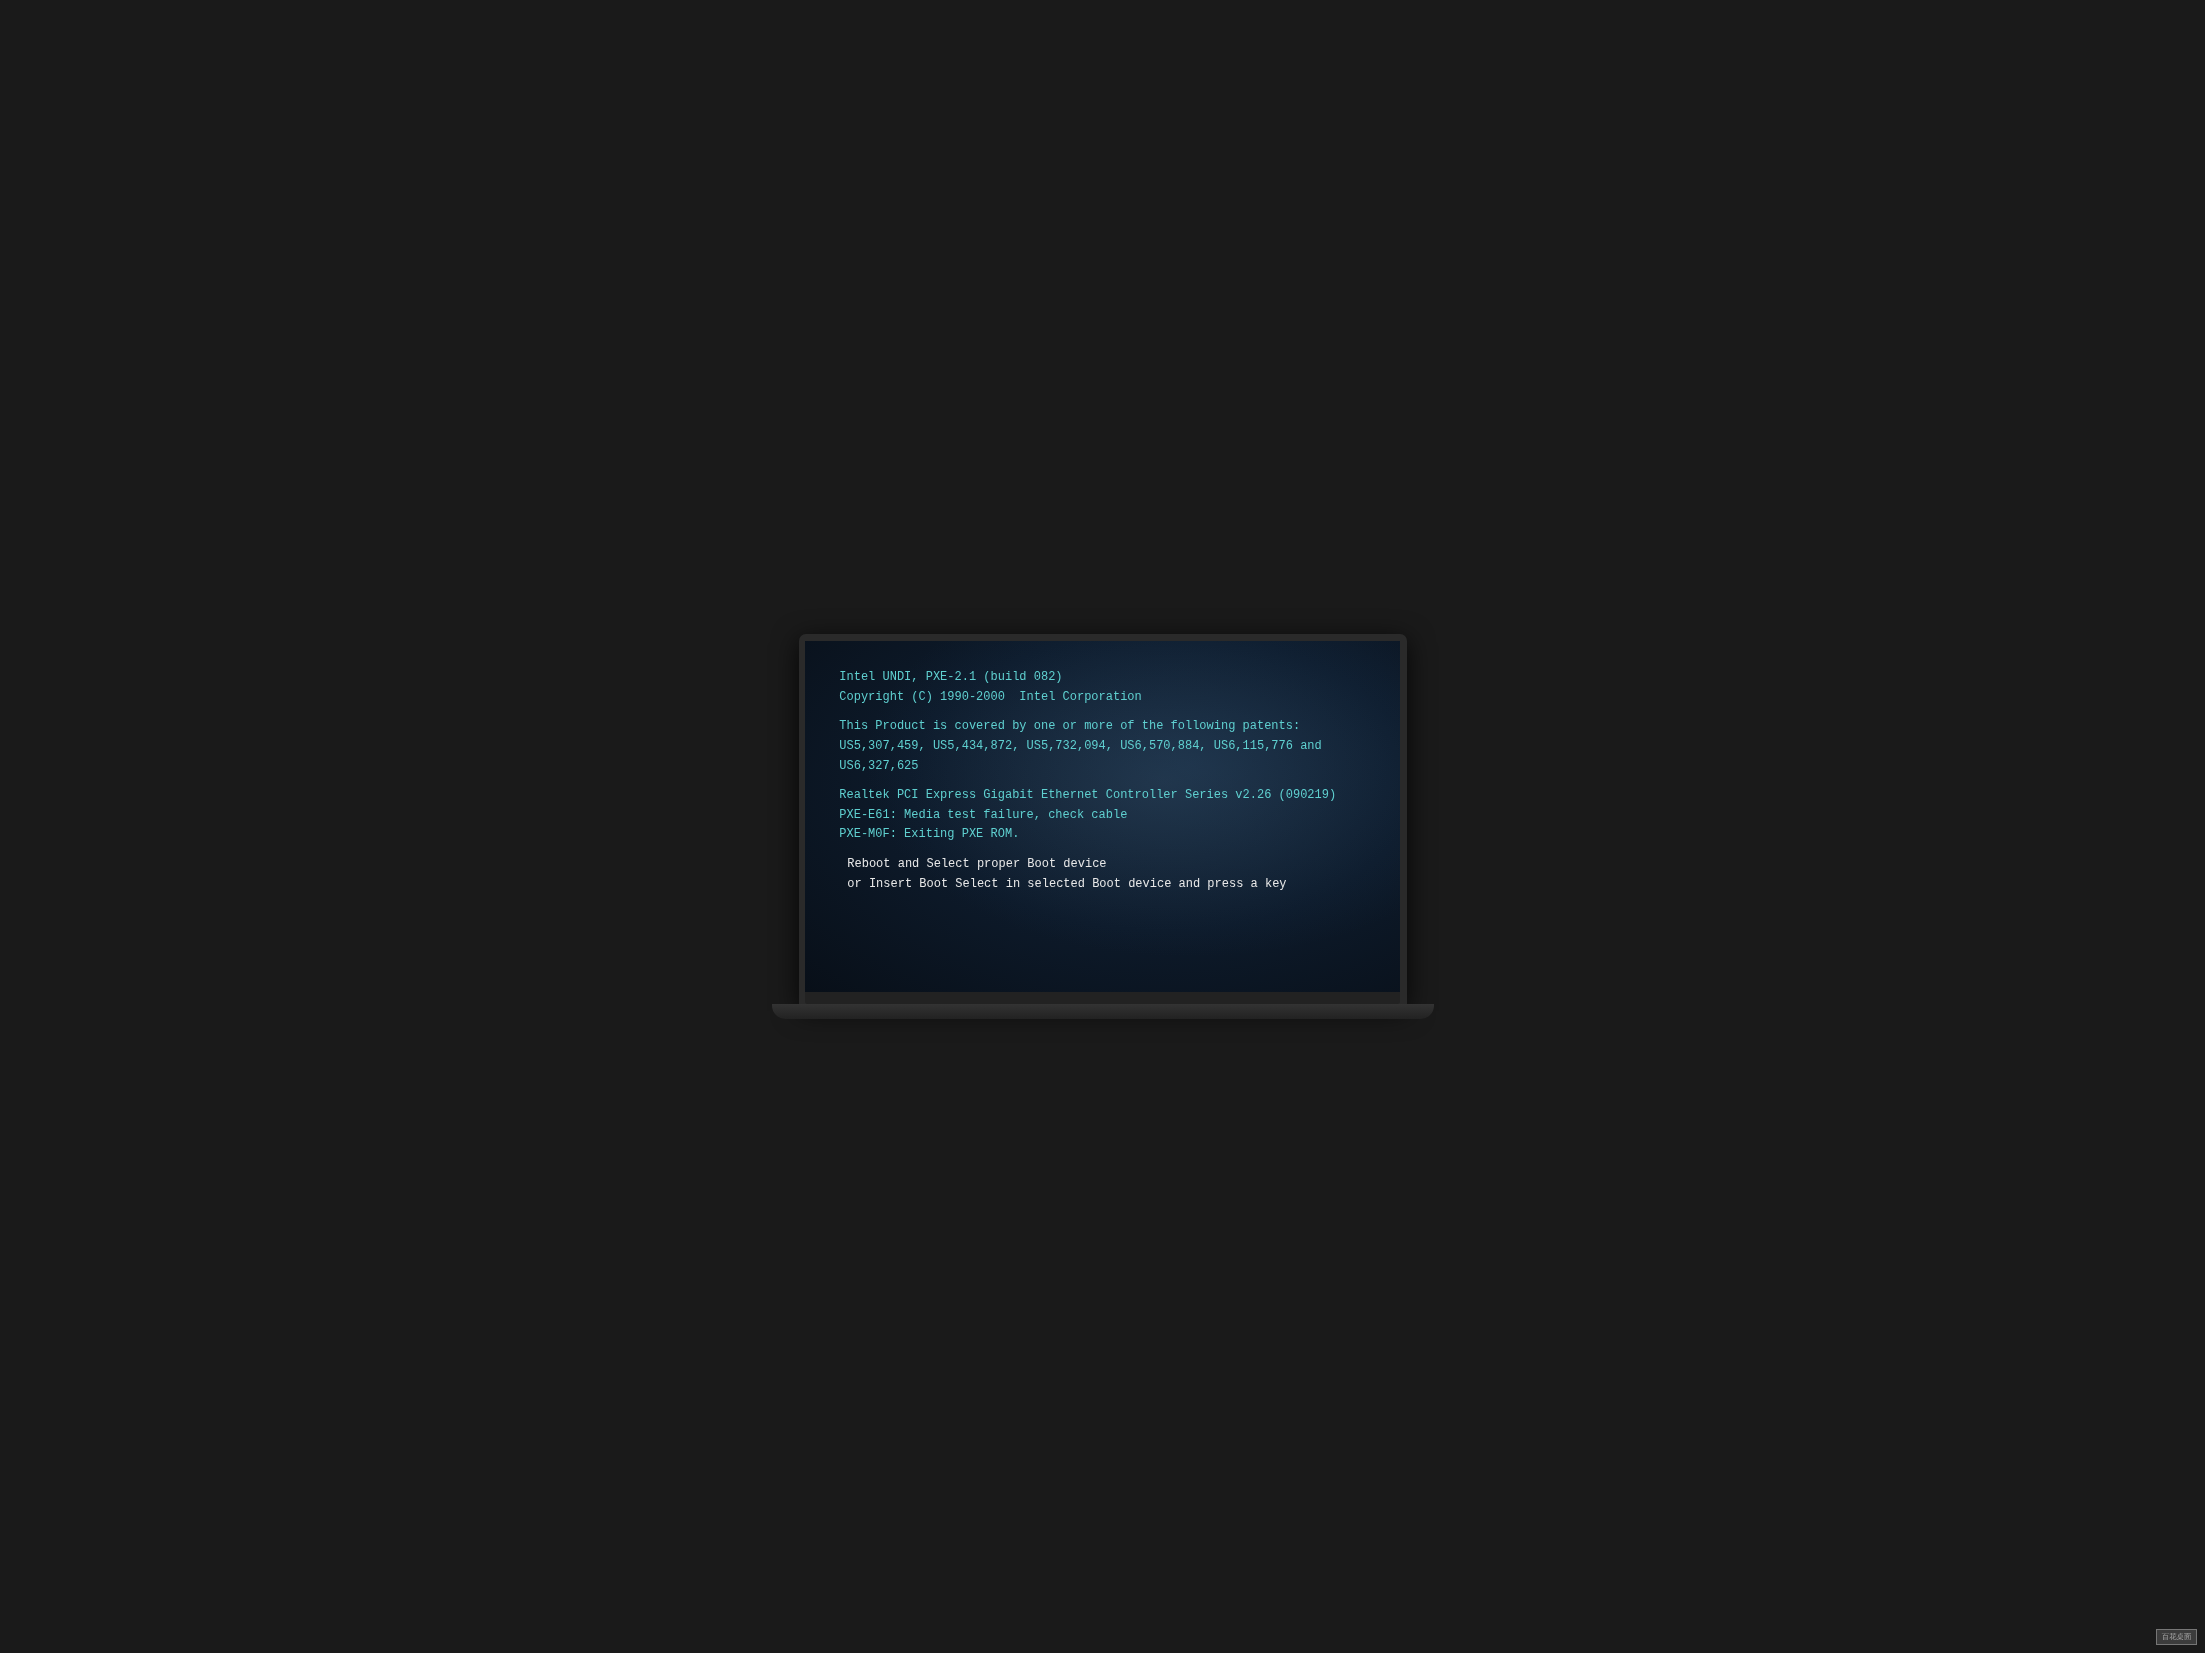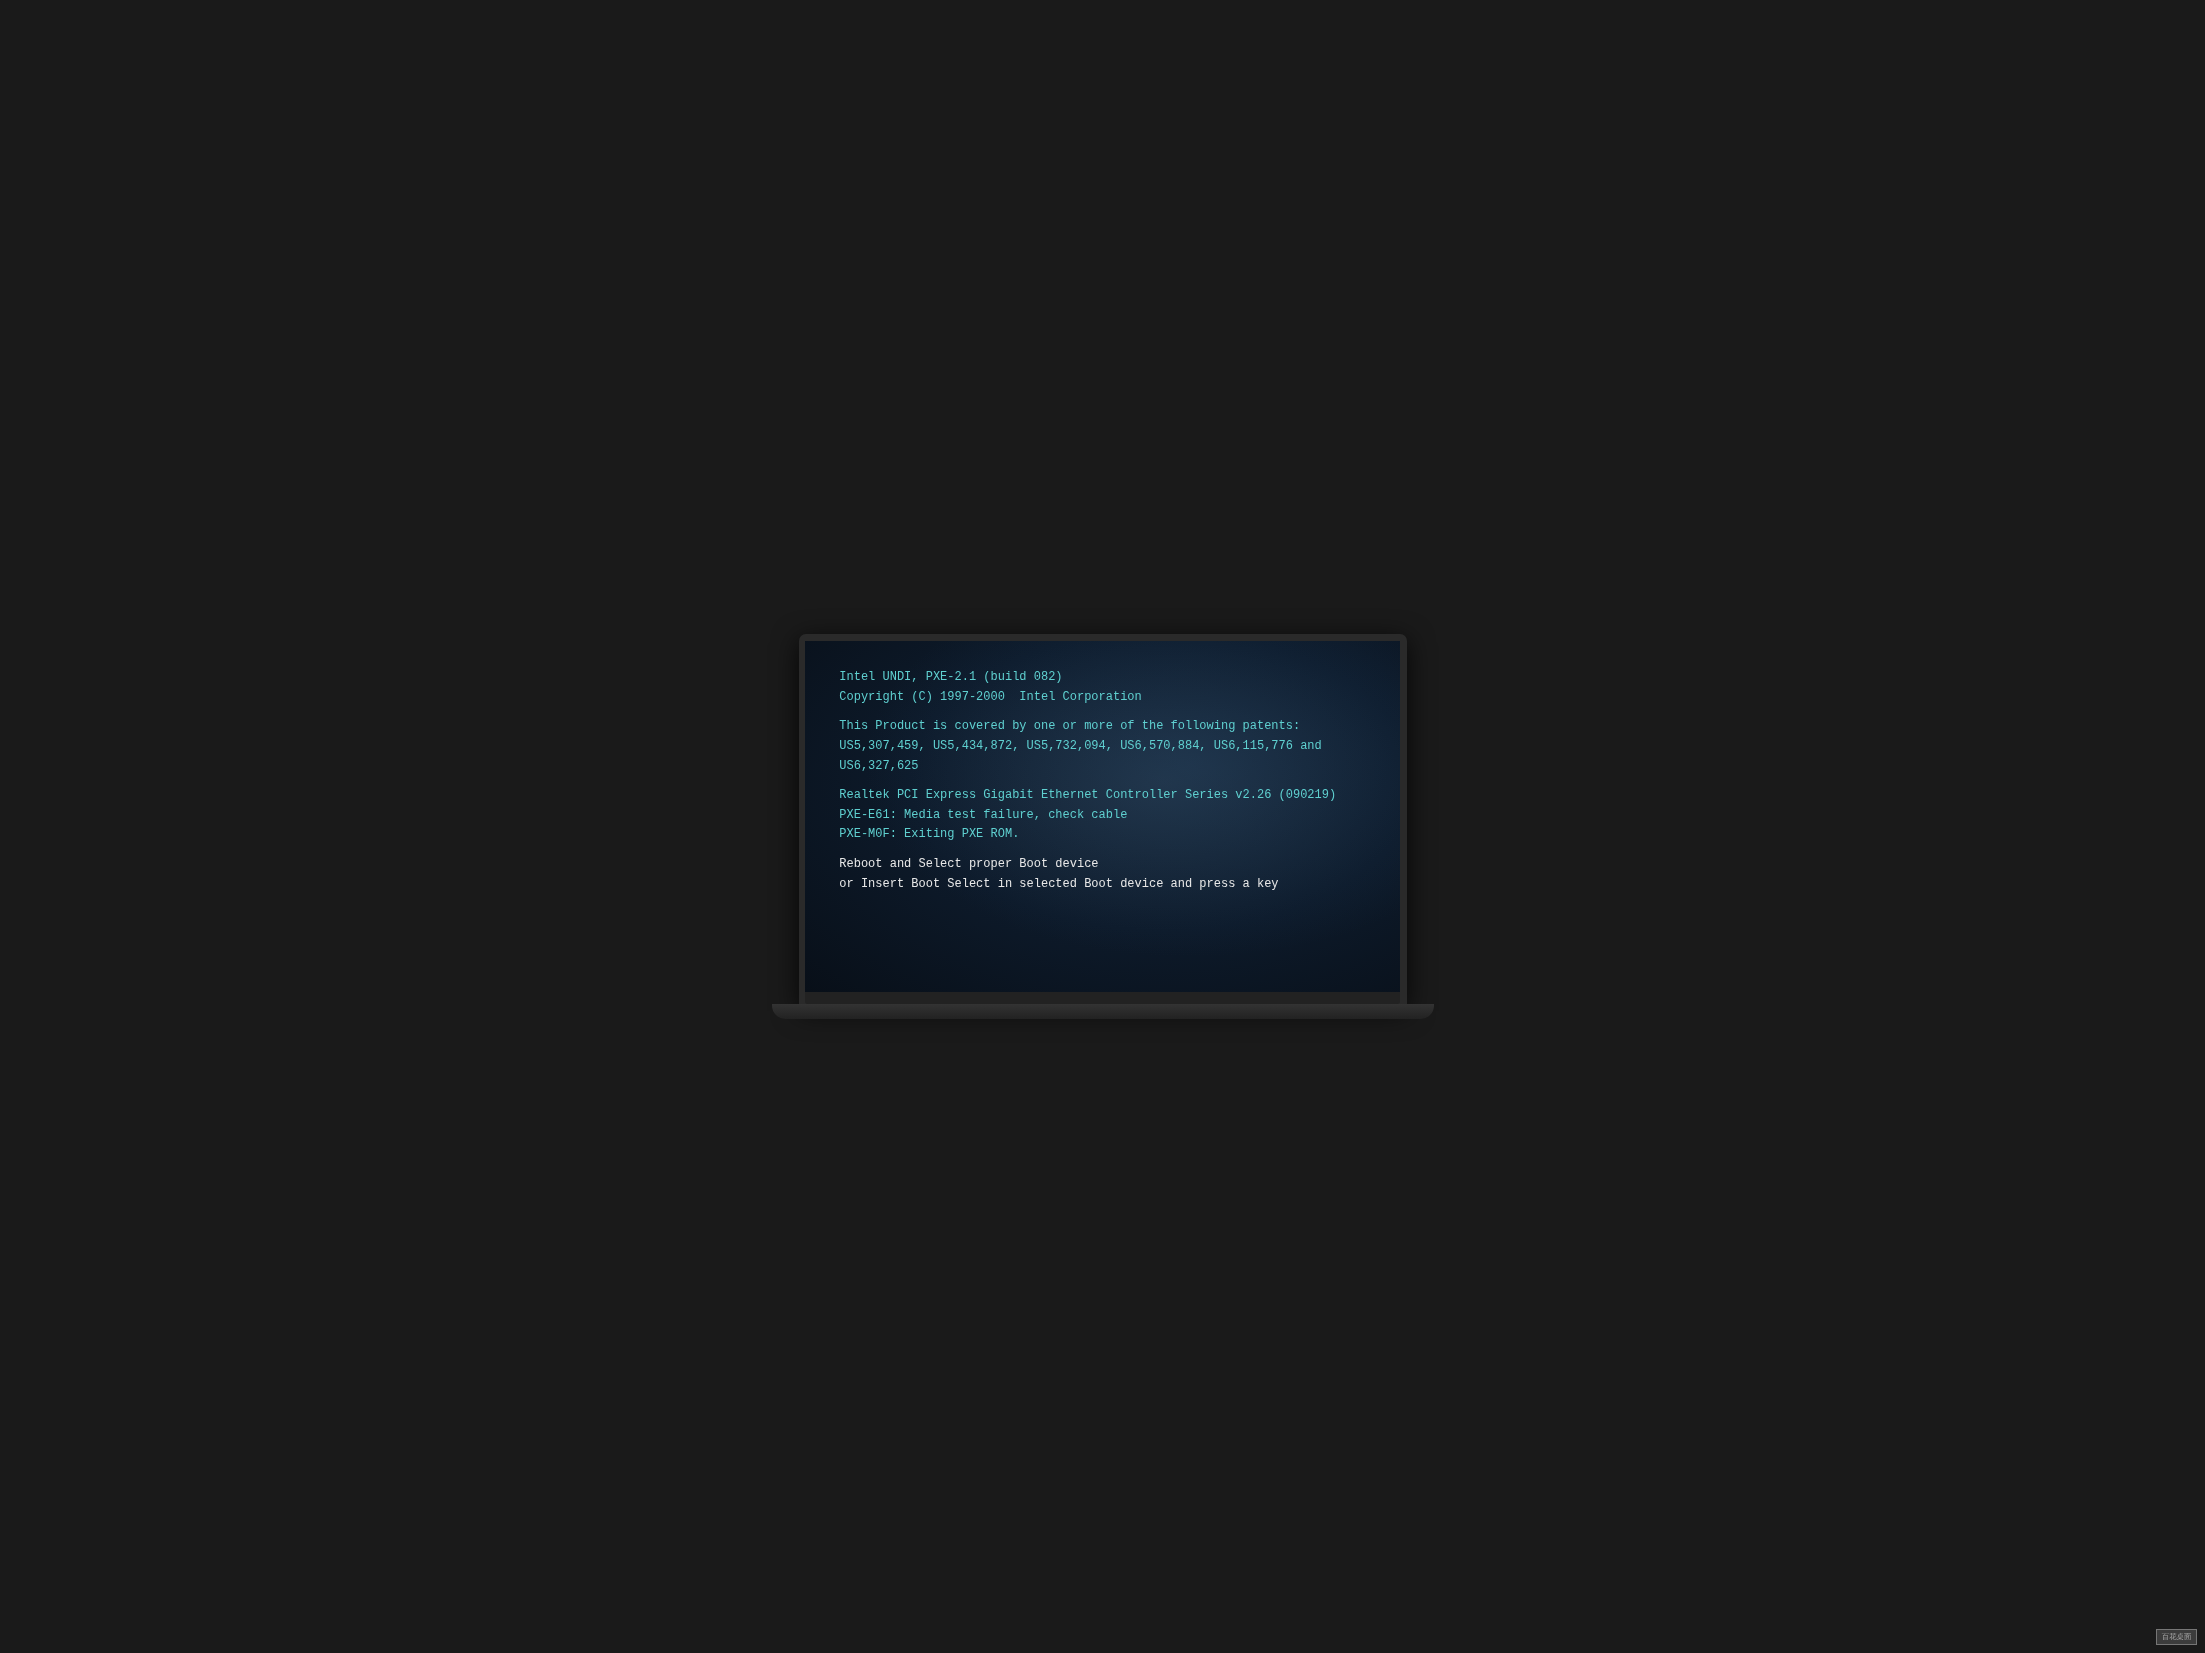--- a/index.html
+++ b/index.html
@@ -75,20 +75,21 @@
       display: block;
       white-space: pre;
     }
 
     .color-cyan {
       color: #5fd0d0;
     }
 
     .color-white {
       color: #e8e8e8;
+      margin-left: 8px;
     }
 
     .spacer {
       display: block;
       height: 9.5px;
     }
 
     .bottom-bar {
       background: #222;
       height: 12px;
@@ -116,21 +117,21 @@
       font-family: Arial, sans-serif;
     }
   </style>
 </head>
 <body>
 
 <div class="laptop-frame">
   <div class="screen">
     <div class="bios-text">
       <span class="line color-cyan">Intel UNDI, PXE-2.1 (build 082)</span>
-      <span class="line color-cyan">Copyright (C) 1997-2000  Intel Corporation</span>
+      <span class="line color-cyan">Copyright (C) 1990-2000  Intel Corporation</span>
       <span class="spacer"></span>
       <span class="line color-cyan">This Product is covered by one or more of the following patents:</span>
       <span class="line color-cyan">US5,307,459, US5,434,872, US5,732,094, US6,570,884, US6,115,776 and</span>
       <span class="line color-cyan">US6,327,625</span>
       <span class="spacer"></span>
       <span class="line color-cyan">Realtek PCI Express Gigabit Ethernet Controller Series v2.26 (090219)</span>
       <span class="line color-cyan">PXE-E61: Media test failure, check cable</span>
       <span class="line color-cyan">PXE-M0F: Exiting PXE ROM.</span>
       <span class="spacer"></span>
       <span class="line color-white">Reboot and Select proper Boot device</span>

